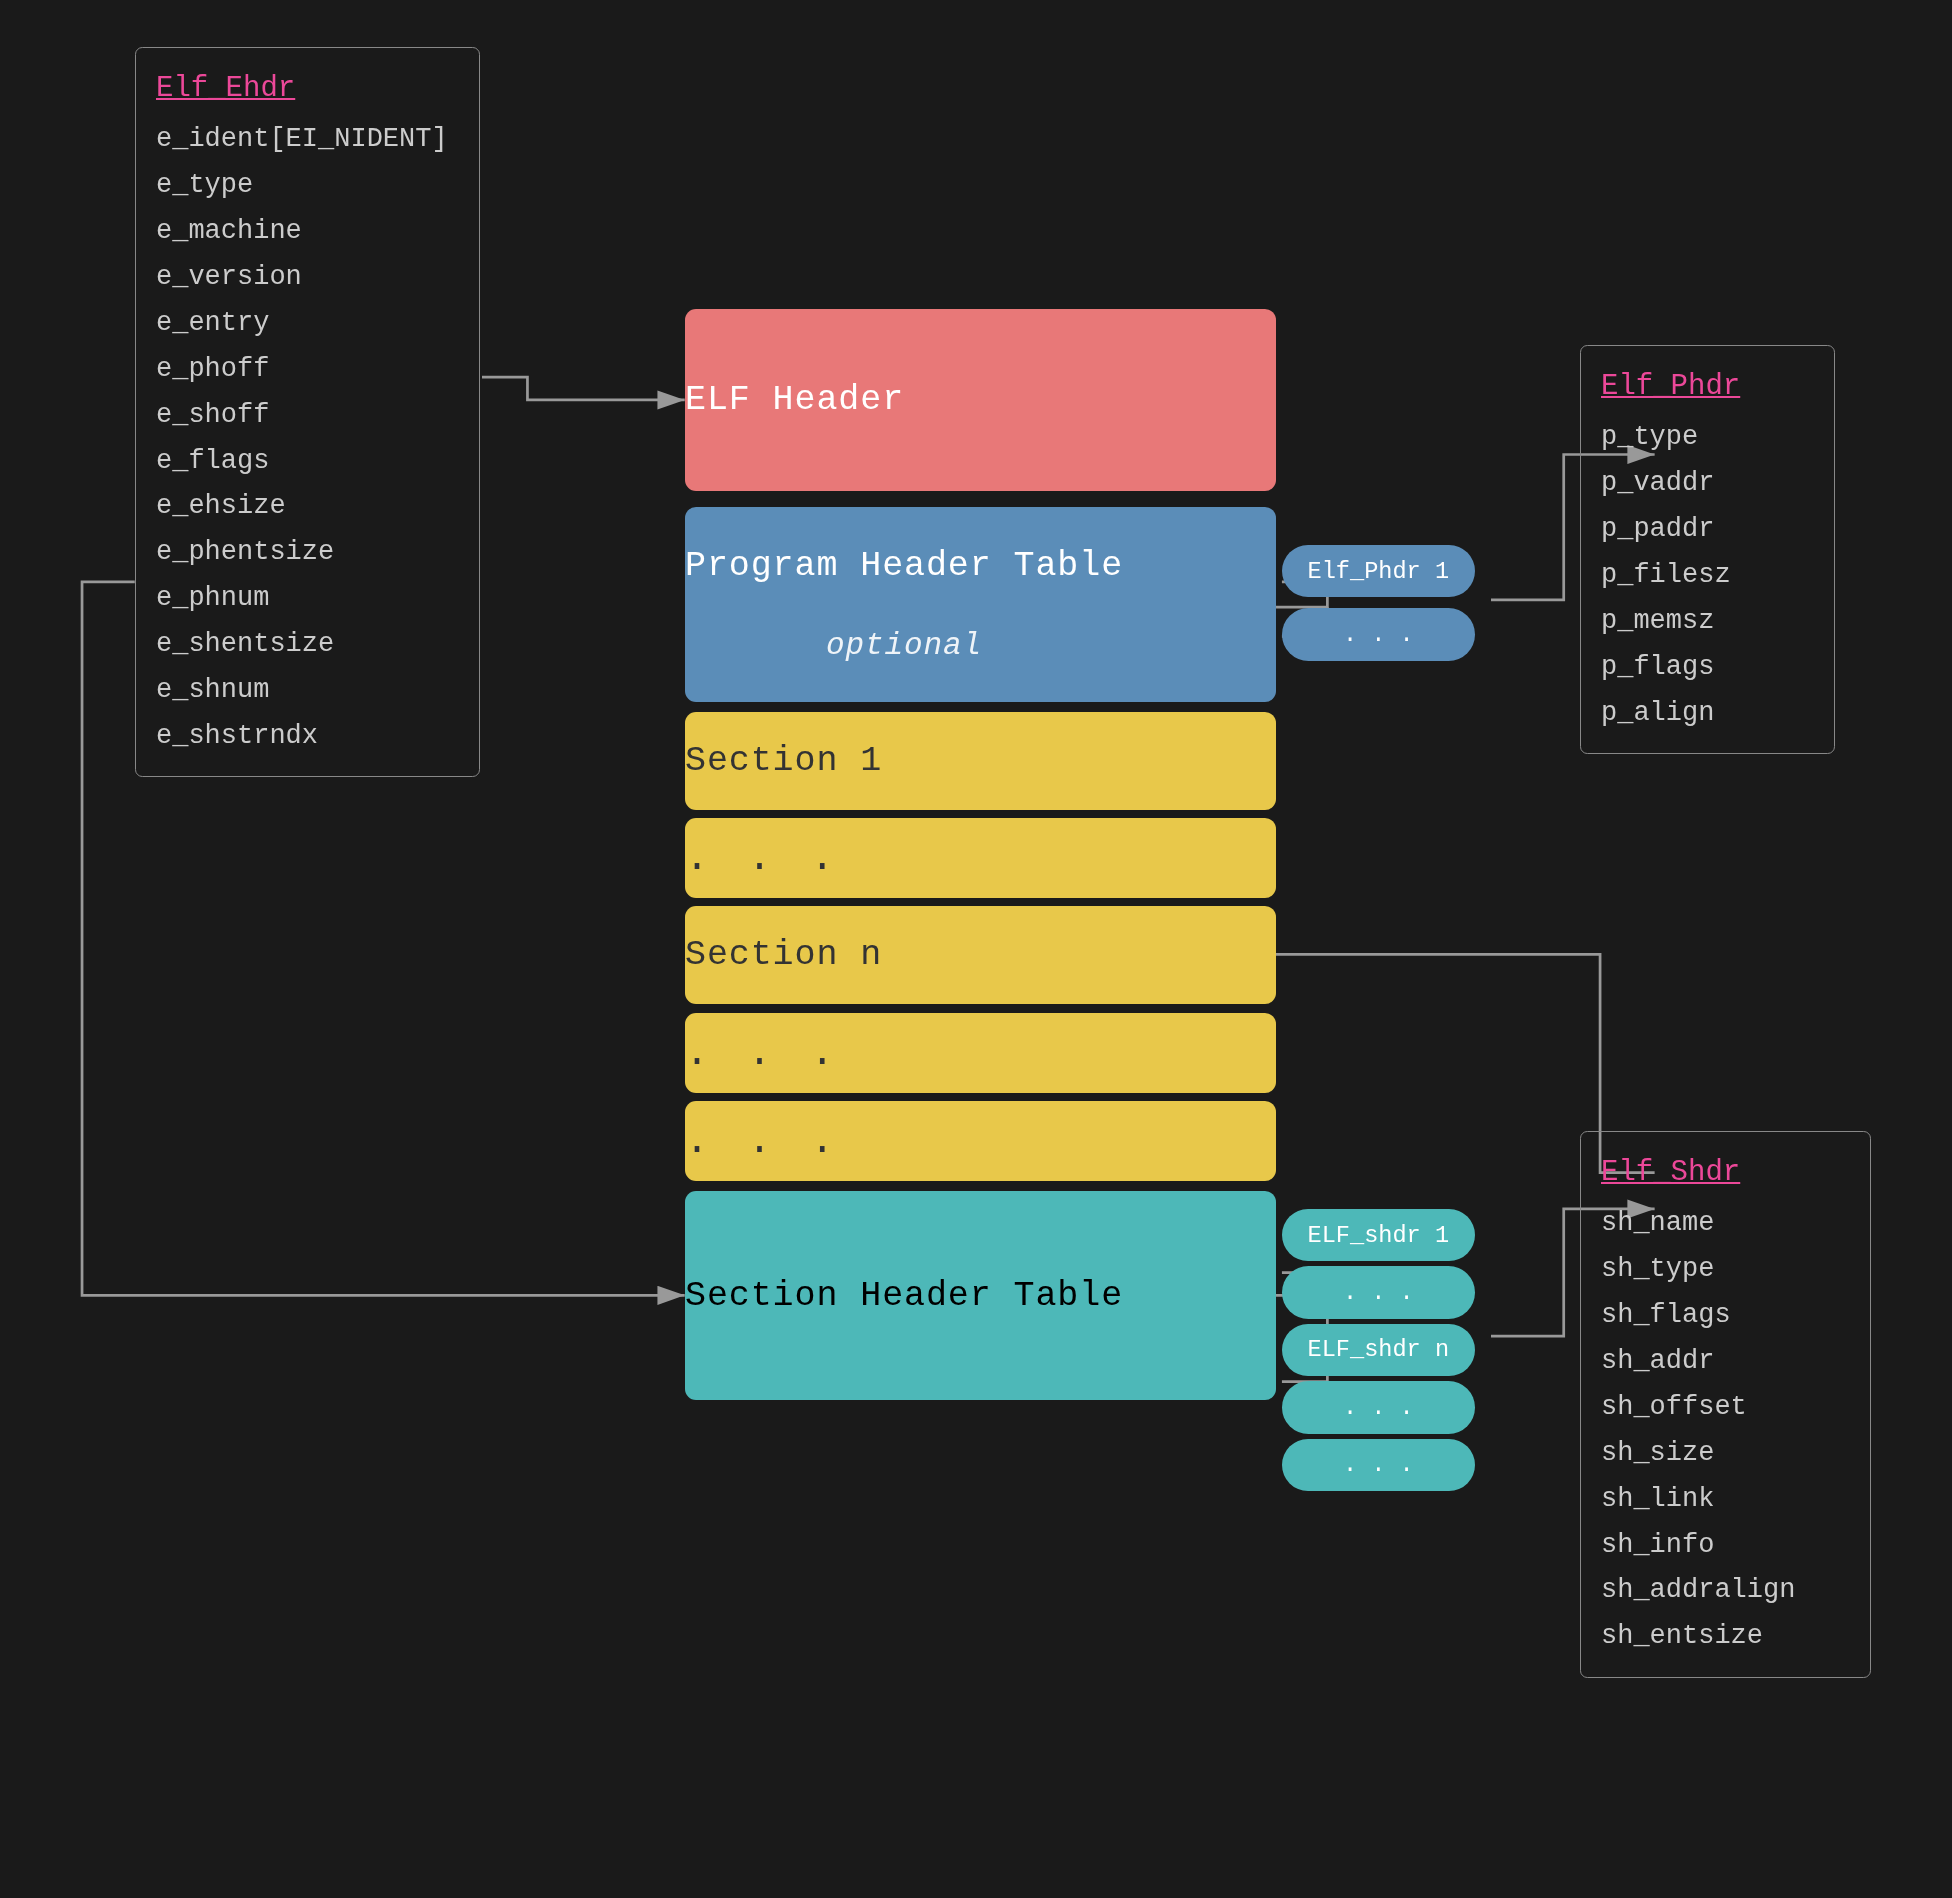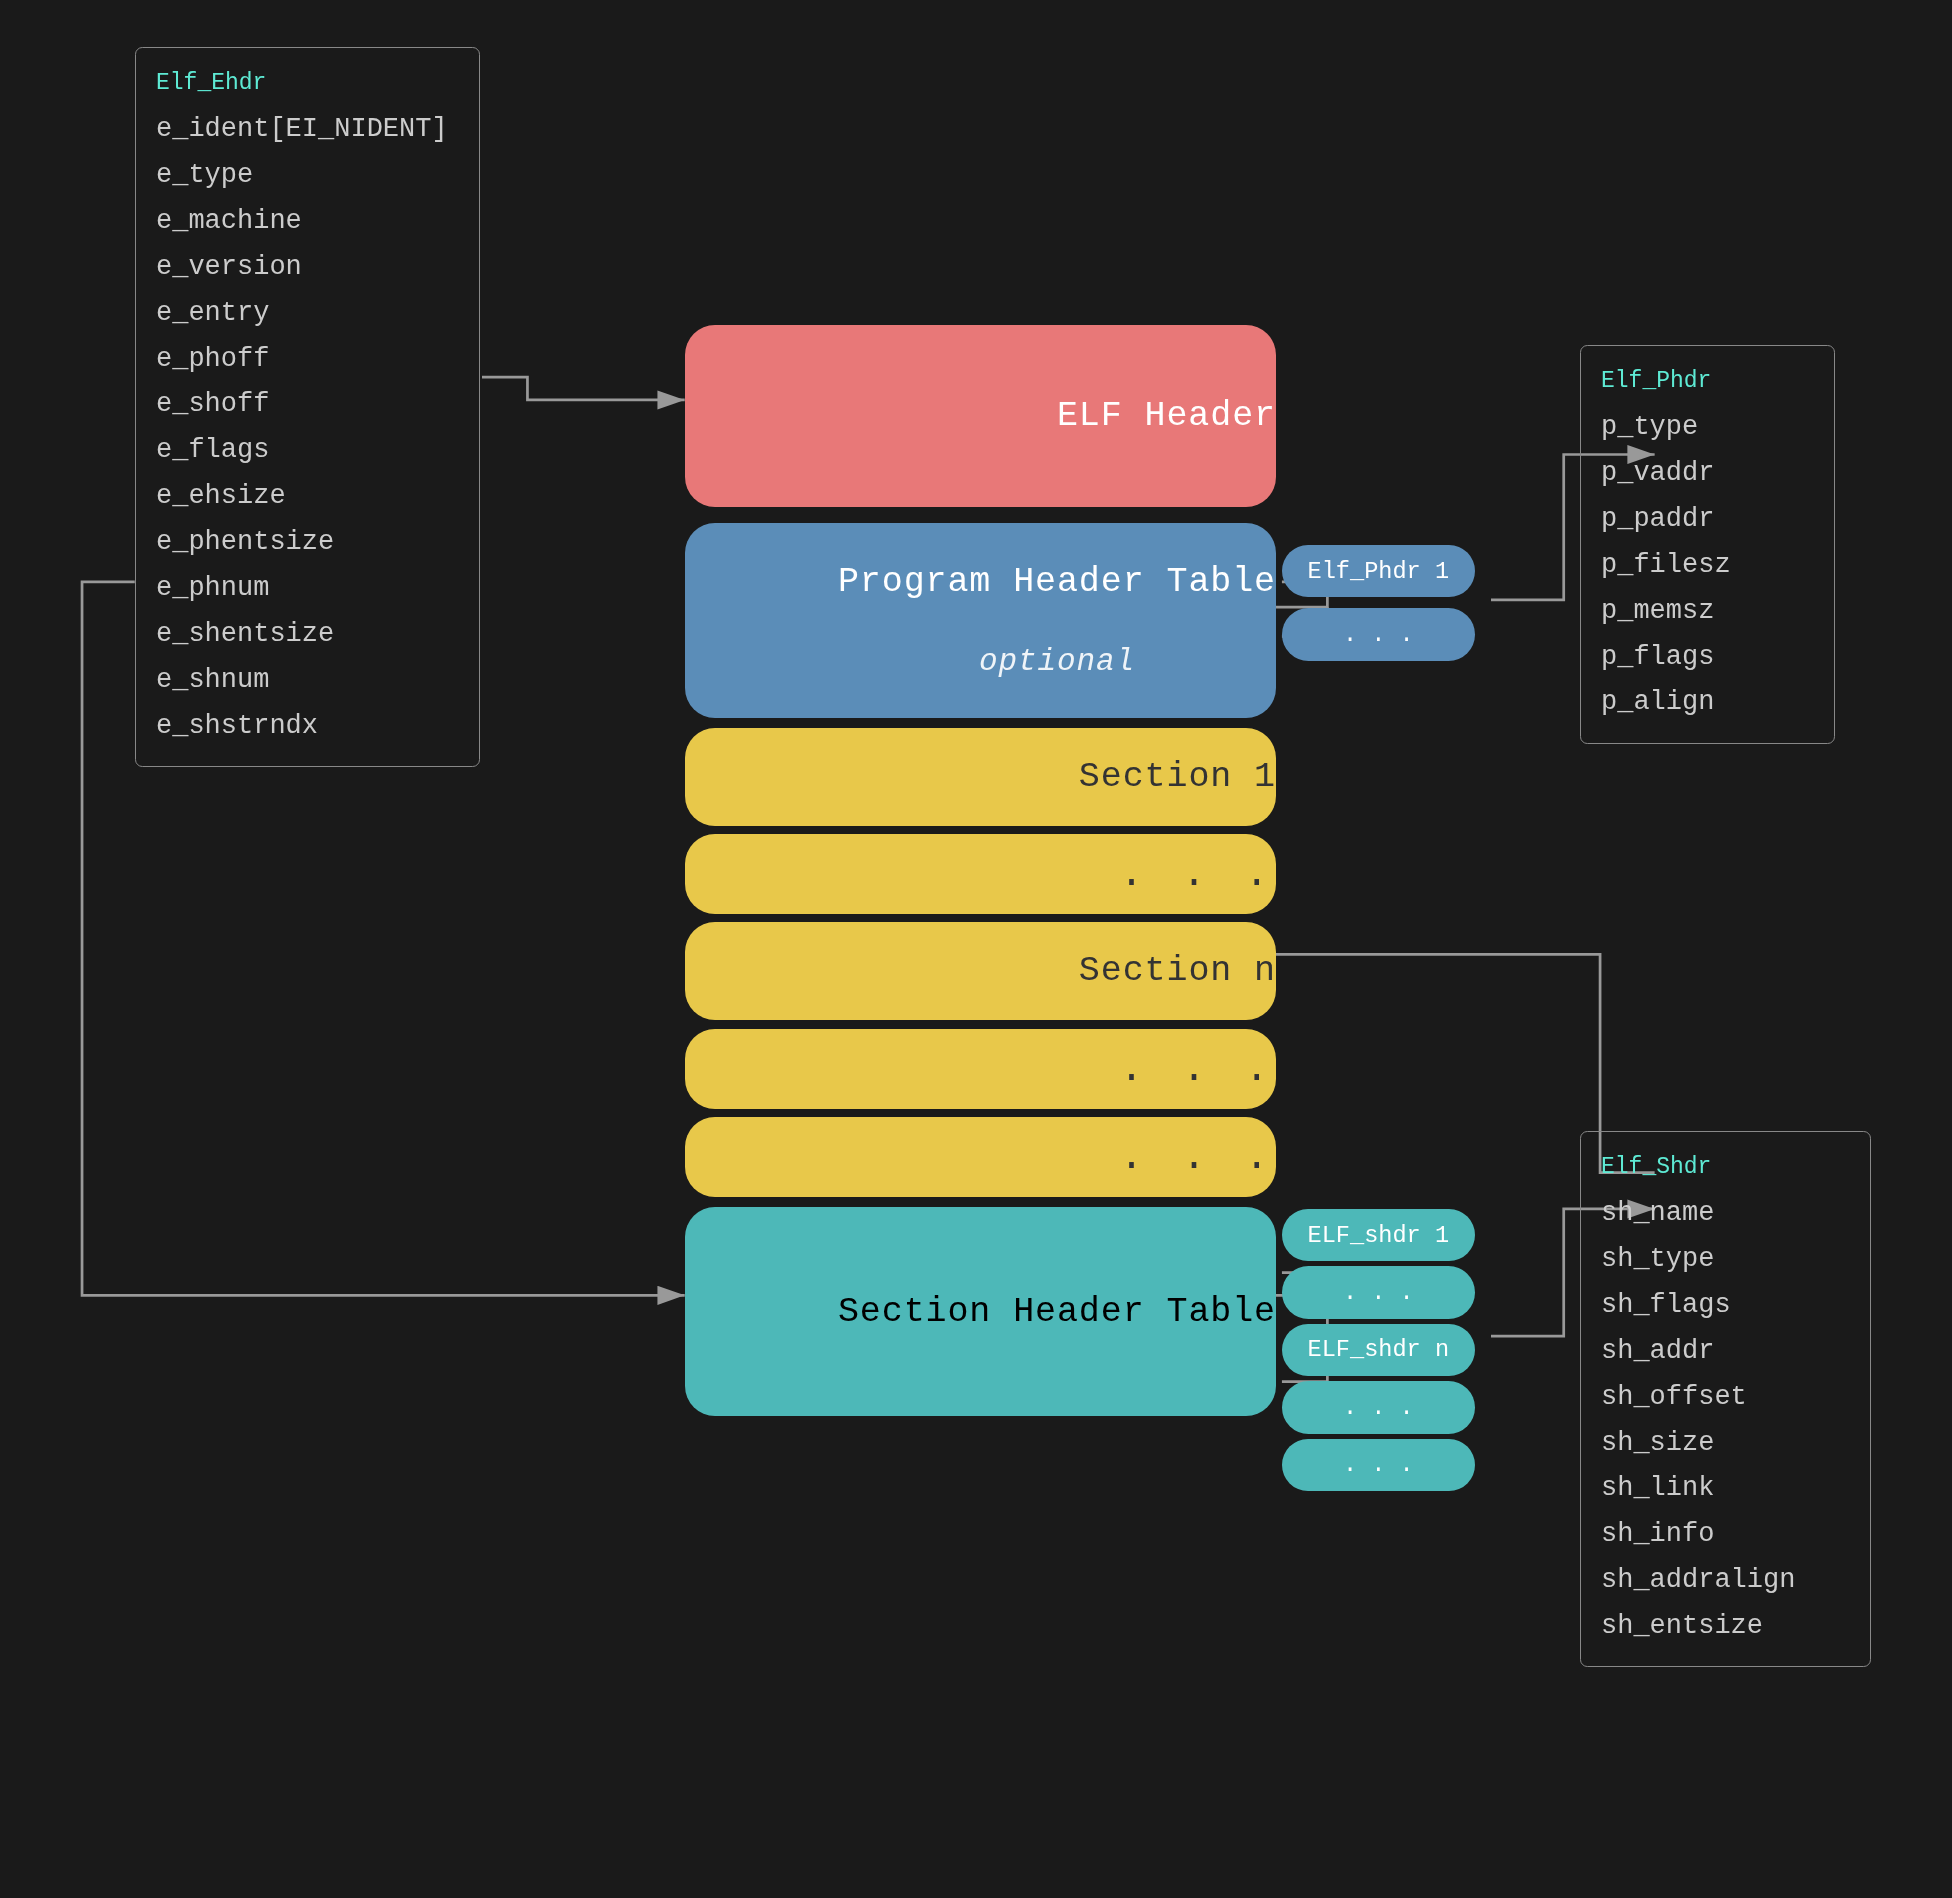--- a/index.html
+++ b/index.html
@@ -15,29 +15,28 @@
     .diagram-container {
       position: absolute;
       top: 0; left: 0;
       width: 1953px;
       height: 1898px;
     }
 
     
     .elf-block {
       position: absolute;
-      border-radius: 30px;
+      border-radius: 11px;
       display: flex;
       align-items: center;
-      justify-content: flex-end;
+      justify-content: flex-start;
       font-size: 35px;
       font-weight: 500;
       color: #fff;
       letter-spacing: 0.9px;
-      margin-top: 16px;
     }
 
     .elf-header-block {
       background: #e87878;
       left: 685px;
       top: 309px;
       width: 591px;
       height: 182px;
     }
 
@@ -128,23 +127,24 @@
       border: 1.8px solid #888;
       border-radius: 7.3px;
       padding: 16.4px 20px;
       color: #ccc;
       font-size: 23.6px;
       line-height: 1.7;
       background: transparent;
     }
 
     .annotation-box .struct-name {
-      color: #5eead4;
+      color: #ec4899;
       margin-bottom: 3.6px;
-      font-size: 23px;
+      font-size: 29px;
+      text-decoration: underline;
     }
 
     .annotation-box .field {
       color: #ccc;
       font-size: 27px;
     }
 
     
     .ehdr-box {
       left: 135px;

